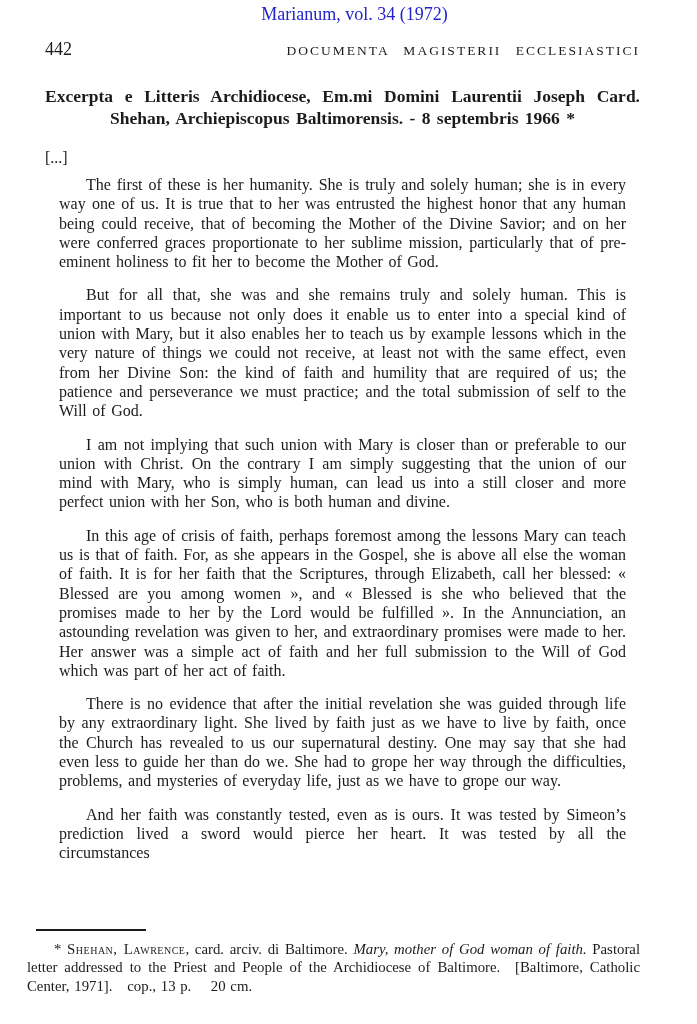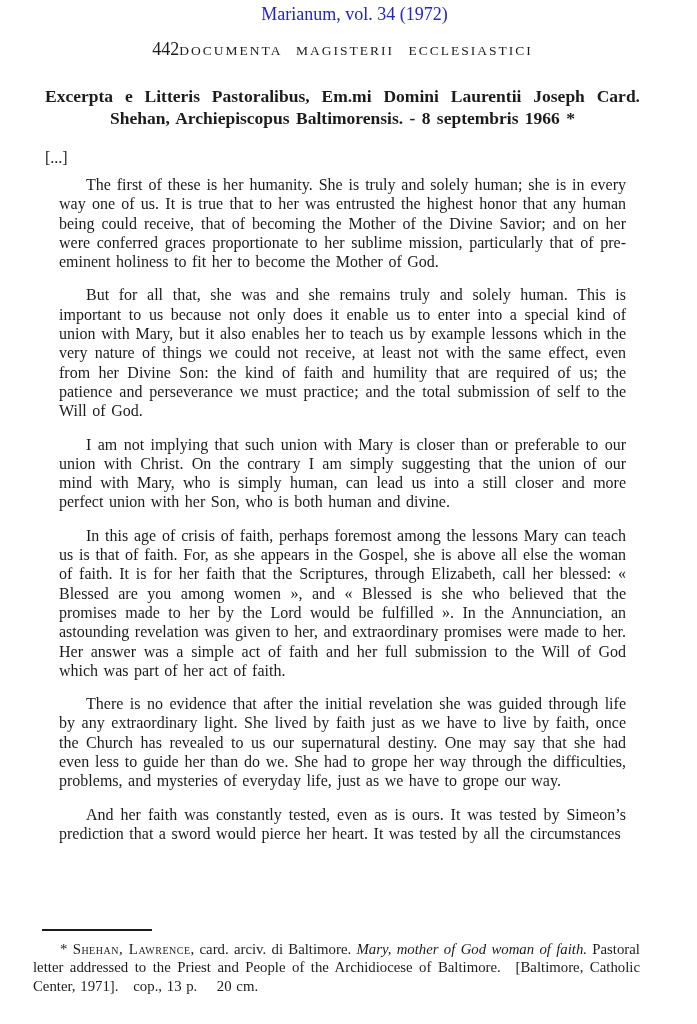--- a/index.html
+++ b/index.html
@@ -23,21 +23,21 @@
     text-align: center;
   }
   .journal-link {
     font-size: 18px;
     color: #2323c9;
     text-decoration: none;
     cursor: pointer;
   }
   .running-header {
     display: flex;
-    justify-content: center;
+    justify-content: space-between;
     align-items: baseline;
     margin-top: 14px;
   }
   .page-number {
     font-size: 18px;
   }
   .running-title {
     font-size: 13.5px;
     letter-spacing: 2px;
     word-spacing: 9px;
@@ -81,21 +81,21 @@
     line-height: 19.3px;
     text-align: justify;
     text-indent: 27px;
     word-spacing: 1.5px;
   }
   .body-para.after-heading {
     margin-top: 8px;
   }
   .footnote-block {
     position: absolute;
-    left: 33px;
+    left: 27px;
     right: 57px;
     top: 921px;
   }
   .footnote-rule {
     width: 110px;
     margin-left: 9px;
     border: none;
     border-top: 2px solid #1b1b1b;
   }
   .footnote {
@@ -122,38 +122,38 @@
   <div class="top-link-row">
     <a href="#" class="journal-link">Marianum, vol. 34 (1972)</a>
   </div>
 
   <div class="running-header">
     <span class="page-number">442</span>
     <span class="running-title">DOCUMENTA MAGISTERII ECCLESIASTICI</span>
   </div>
 
   <h1 class="article-title">
-    <span class="title-line1">Excerpta e Litteris Pastoralibus, Em.mi Domini Laurentii Joseph Card.</span>
+    <span class="title-line1">Excerpta e Litteris Archidiocese, Em.mi Domini Laurentii Joseph Card.</span>
     <span class="title-line2">Shehan, Archiepiscopus Baltimorensis. - 8 septembris 1966 *</span>
   </h1>
 
   <p class="ellipsis">[...]</p>
 
 
   <p class="body-para after-heading">The first of these is her humanity. She is truly and solely human; she is in every way one of us. It is true that to her was entrusted the highest honor that any human being could receive, that of becoming the Mother of the Divine Savior; and on her were conferred graces proportionate to her sublime mission, particularly that of pre-eminent holiness to fit her to become the Mother of God.</p>
 
   <p class="body-para">But for all that, she was and she remains truly and solely human. This is important to us because not only does it enable us to enter into a special kind of union with Mary, but it also enables her to teach us by example lessons which in the very nature of things we could not receive, at least not with the same effect, even from her Divine Son: the kind of faith and humility that are required of us; the patience and perseverance we must practice; and the total submission of self to the Will of God.</p>
 
   <p class="body-para">I am not implying that such union with Mary is closer than or preferable to our union with Christ. On the contrary I am simply suggesting that the union of our mind with Mary, who is simply human, can lead us into a still closer and more perfect union with her Son, who is both human and divine.</p>
 
 
   <p class="body-para after-heading">In this age of crisis of faith, perhaps foremost among the lessons Mary can teach us is that of faith. For, as she appears in the Gospel, she is above all else the woman of faith. It is for her faith that the Scriptures, through Elizabeth, call her blessed: « Blessed are you among women », and « Blessed is she who believed that the promises made to her by the Lord would be fulfilled ». In the Annunciation, an astounding revelation was given to her, and extraordinary promises were made to her. Her answer was a simple act of faith and her full submission to the Will of God which was part of her act of faith.</p>
 
   <p class="body-para">There is no evidence that after the initial revelation she was guided through life by any extraordinary light. She lived by faith just as we have to live by faith, once the Church has revealed to us our supernatural destiny. One may say that she had even less to guide her than do we. She had to grope her way through the difficulties, problems, and mysteries of everyday life, just as we have to grope our way.</p>
 
-  <p class="body-para">And her faith was constantly tested, even as is ours. It was tested by Simeon’s prediction that a sword would pierce her heart. It was tested by all the circumstances</p>
+  <p class="body-para">And her faith was constantly tested, even as is ours. It was tested by Simeon’s prediction lived a sword would pierce her heart. It was tested by all the circumstances</p>
 
   <div class="footnote-block">
     <hr class="footnote-rule">
     <p class="footnote"><span>* </span><span class="smallcaps">Shehan, Lawrence</span><span>, card. arciv. di Baltimore. </span><span class="italic">Mary, mother of God woman of faith.</span><span> Pastoral letter addressed to the Priest and People of the Archidiocese of Baltimore. [Baltimore, Catholic Center, 1971]. cop., 13 p.  20 cm.</span></p>
   </div>
 
 </div>
 
 </body></html>

